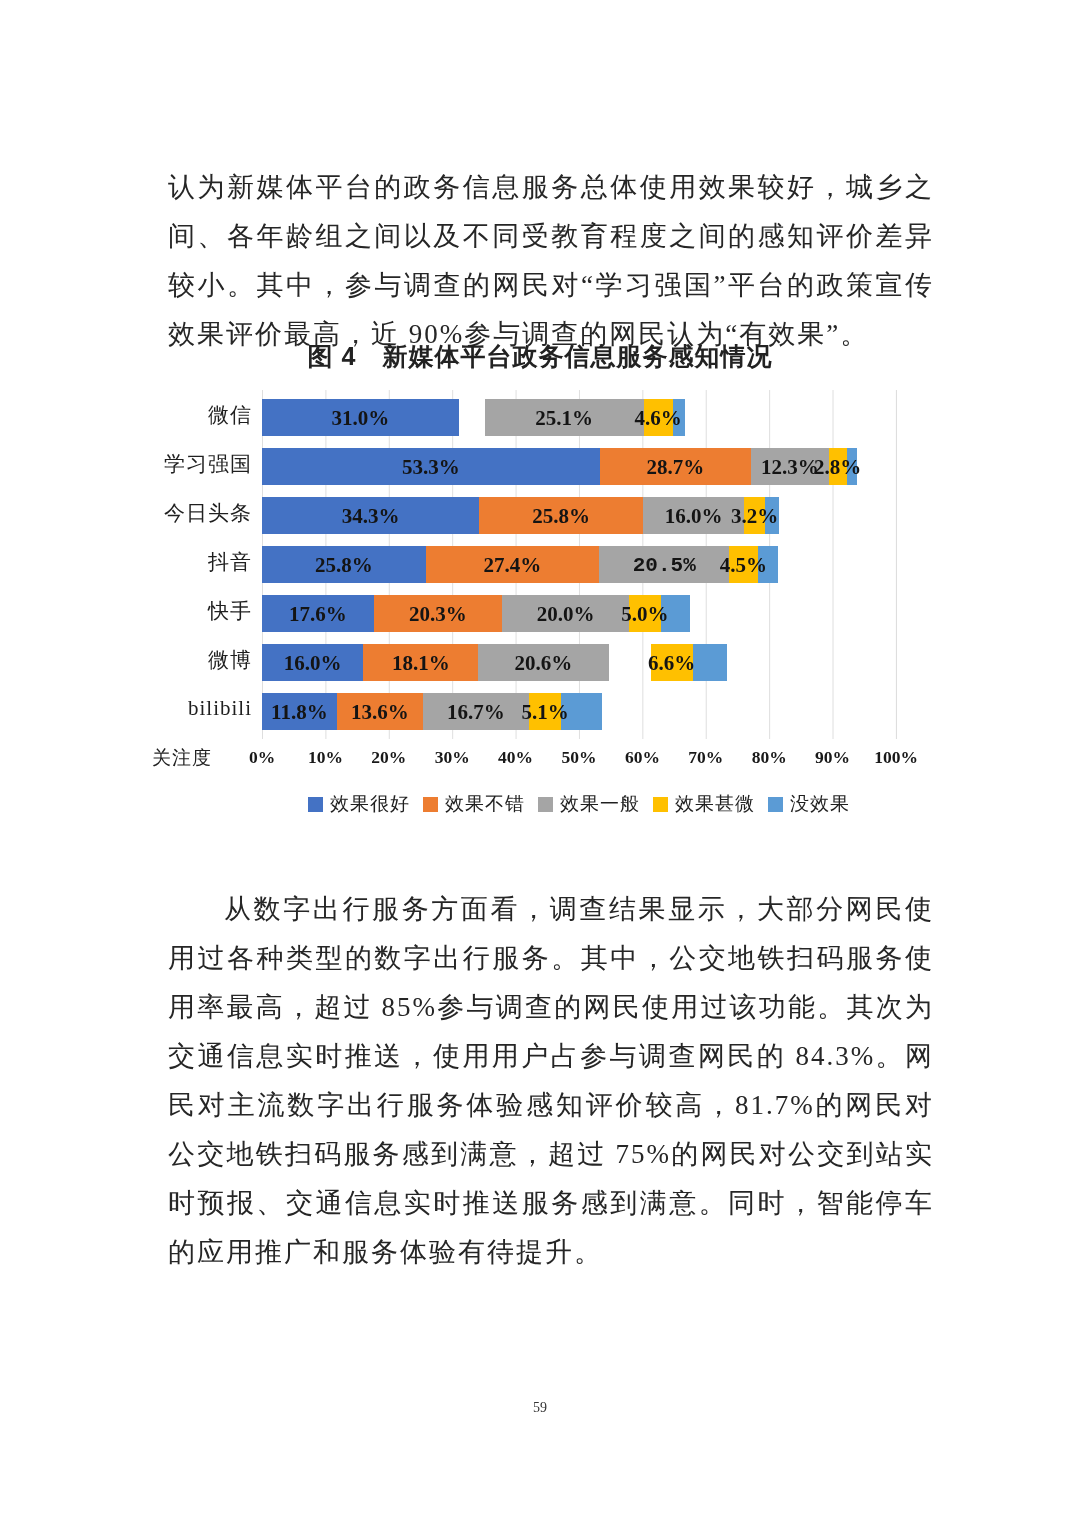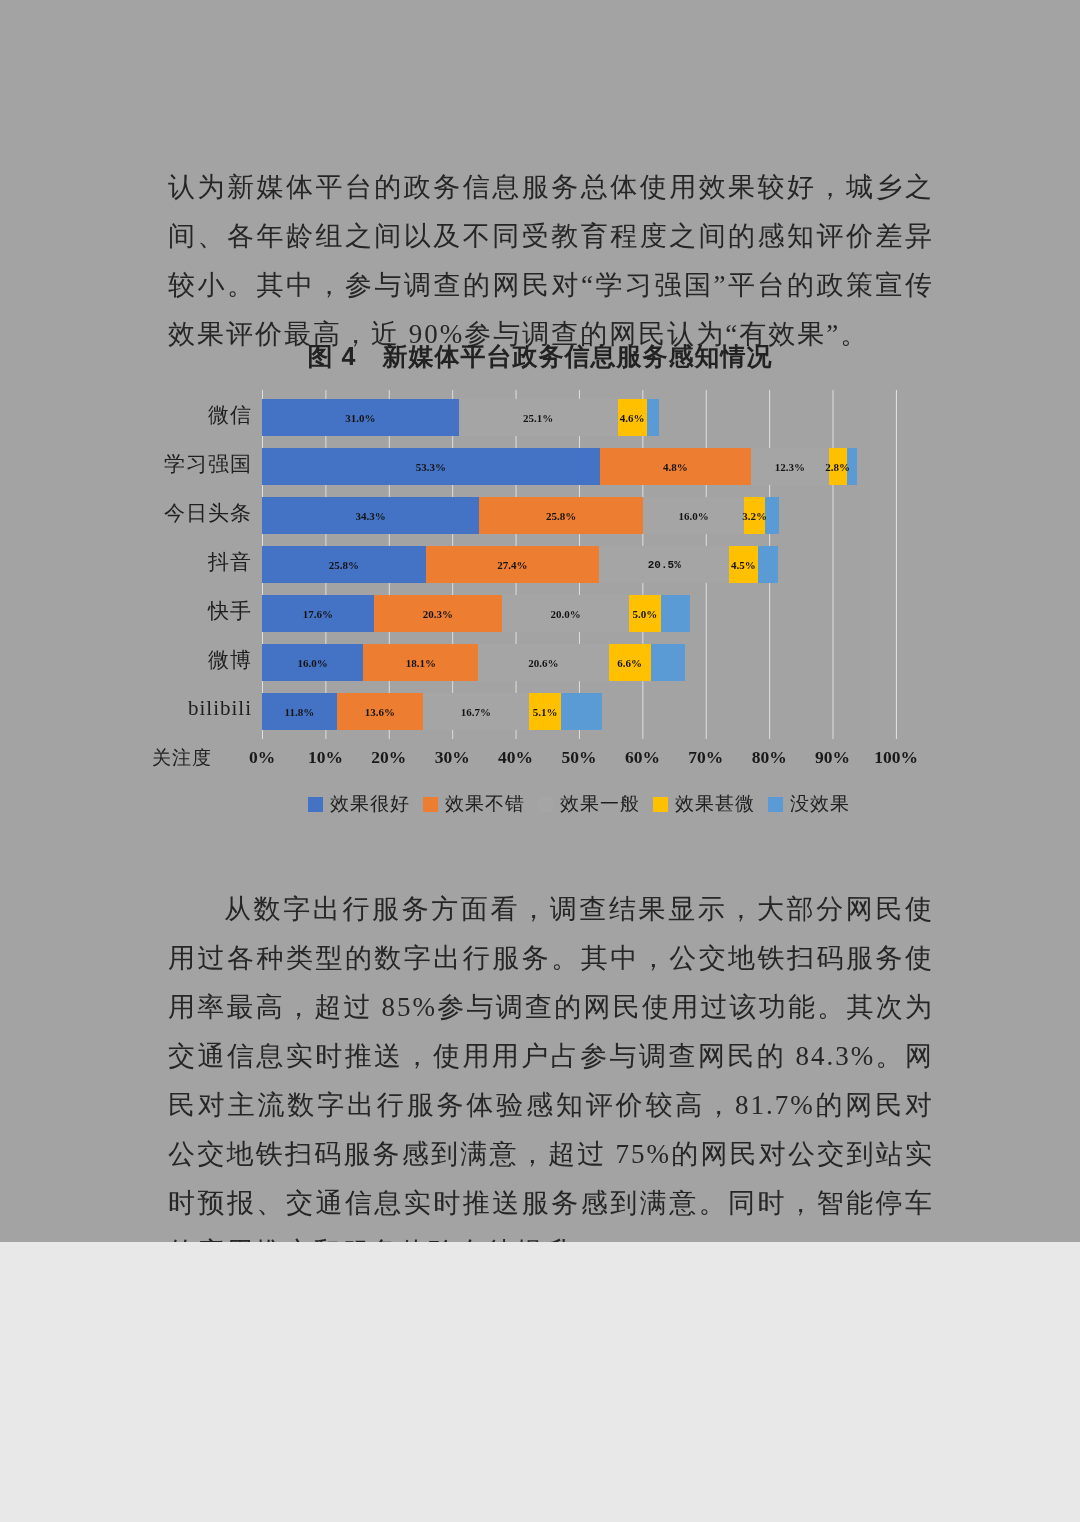--- a/index.html
+++ b/index.html
@@ -1,20 +1,20 @@
 <!DOCTYPE html>
 <html><head>
 <meta charset="utf-8">
 <style>
   html,body{margin:0;padding:0;background:#e8e8e8;}
   .page{
     position:relative;
-    width:1080px;height:1242px;
+    width:1080px;height:1522px;
     margin:0 auto;
-    background:#a3a3a3;
+    background:#ffffff;
     font-family:"Liberation Serif","DejaVu Serif",serif;
     color:#1f1f1f;
     overflow:hidden;
   }
   
   .para{
     position:absolute;
     left:168px;width:766px;
     font-size:27px;
     line-height:49px;
@@ -57,21 +57,21 @@
   }
   .chart-row{height:49px;display:flex;align-items:center;}
   .bar{display:flex;height:37px;width:100%;}
   .seg{
     position:relative;height:100%;flex-shrink:0;
   }
   .seg-label{
     position:absolute;top:50%;left:50%;
     transform:translate(-50%,-50%);
     white-space:nowrap;
-    font-size:11px;font-weight:bold;color:#141414;
+    font-size:21px;font-weight:bold;color:#141414;
     z-index:2;
   }
   
   .axis-row{display:flex;margin-top:4px;}
   .axis-cap{
     width:112px;flex:0 0 112px;
     font-size:19px;color:#1f1f1f;
     display:flex;align-items:center;letter-spacing:1px;
     padding-left:2px;box-sizing:border-box;
   }
@@ -115,36 +115,36 @@
           <div class="cat-label">快手</div>
           <div class="cat-label">微博</div>
           <div class="cat-label">bilibili</div>
         </div>
       <div class="plot" id="plot">
           <div class="chart-row">
             <div class="bar">
               <div class="seg" style="width: 31%; background: rgb(68, 114, 196);">
                 <span class="seg-label">31.0%</span>
               </div>
-              <div class="seg" style="width: 25.1%; background: rgb(165, 165, 165);">
+              <div class="seg" style="width: 25.1%; background: rgb(165, 165, 165); margin-left: 26px;">
                 <span class="seg-label">25.1%</span>
               </div>
               <div class="seg" style="width: 4.6%; background: rgb(255, 192, 0); text-align: right;">
                 <span class="seg-label">4.6%</span>
               </div>
               <div class="seg" style="width: 1.9%; background: rgb(91, 155, 213);"></div>
             </div>
           </div>
           <div class="chart-row">
             <div class="bar">
               <div class="seg" style="width: 53.3%; background: rgb(68, 114, 196);">
                 <span class="seg-label">53.3%</span>
               </div>
               <div class="seg" style="width: 23.8%; background: rgb(237, 125, 49);">
-                <span class="seg-label">4.8%</span>
+                <span class="seg-label">28.7%</span>
               </div>
               <div class="seg" style="width: 12.3%; background: rgb(165, 165, 165);">
                 <span class="seg-label">12.3%</span>
               </div>
               <div class="seg" style="width: 2.8%; background: rgb(255, 192, 0);">
                 <span class="seg-label">2.8%</span>
               </div>
               <div class="seg" style="width: 1.6%; background: rgb(91, 155, 213);"></div>
             </div>
           </div>
@@ -203,21 +203,21 @@
             <div class="bar">
               <div class="seg" style="width: 16%; background: rgb(68, 114, 196);">
                 <span class="seg-label">16.0%</span>
               </div>
               <div class="seg" style="width: 18.1%; background: rgb(237, 125, 49);">
                 <span class="seg-label">18.1%</span>
               </div>
               <div class="seg" style="width: 20.6%; background: rgb(165, 165, 165);">
                 <span class="seg-label">20.6%</span>
               </div>
-              <div class="seg" style="width: 6.6%; background: rgb(255, 192, 0);">
+              <div class="seg" style="width: 6.6%; background: rgb(255, 192, 0); margin-left: 42px;">
                 <span class="seg-label">6.6%</span>
               </div>
               <div class="seg" style="width: 5.5%; background: rgb(91, 155, 213);"></div>
             </div>
           </div>
           <div class="chart-row">
             <div class="bar">
               <div class="seg" style="width: 11.8%; background: rgb(68, 114, 196);">
                 <span class="seg-label">11.8%</span>
               </div>

